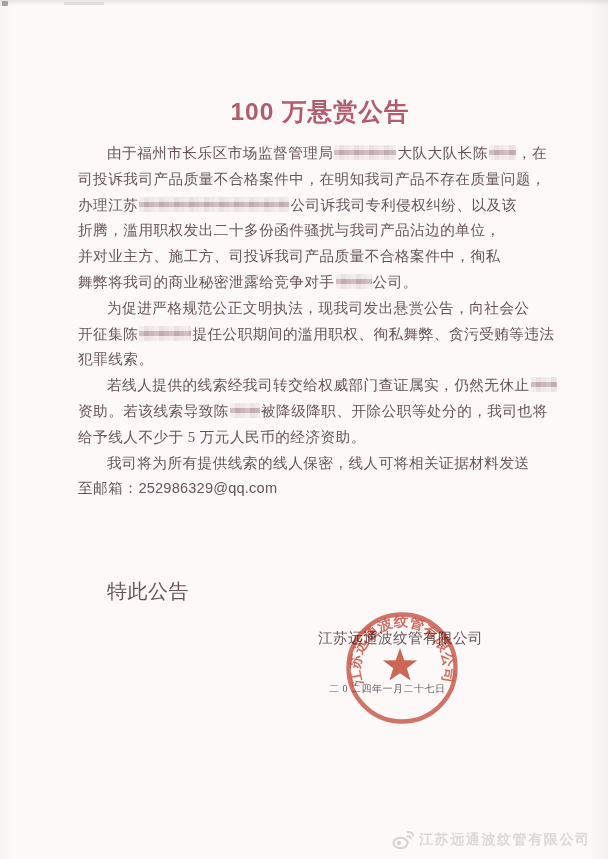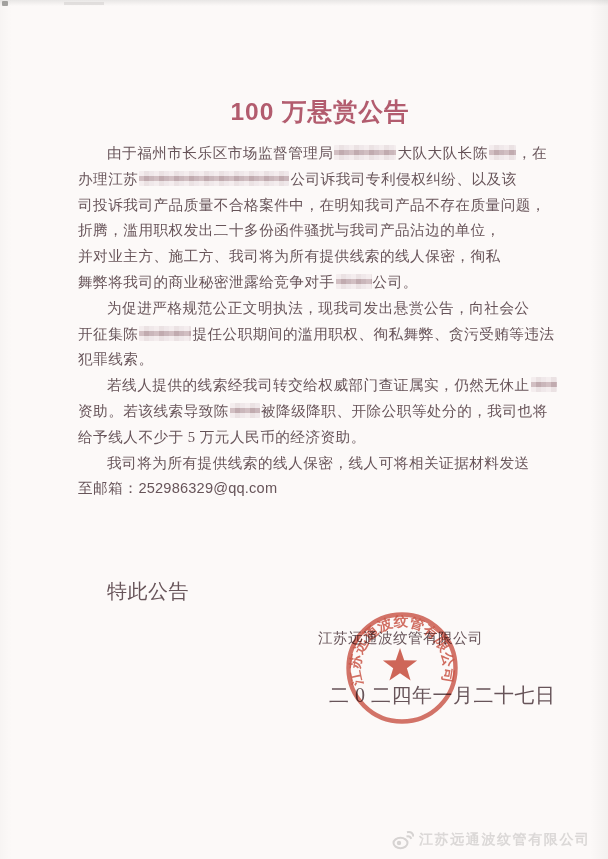--- a/index.html
+++ b/index.html
@@ -41,21 +41,21 @@
   .smudge{position:relative;}
   .smudge::after{
     content:'';position:absolute;left:-4px;top:5px;width:26px;height:15px;opacity:.42;border-radius:1px;
     background-image:
       repeating-linear-gradient(0deg, rgba(255,255,255,0.55) 0 5px, rgba(125,95,100,0.20) 5px 10px),
       repeating-linear-gradient(90deg, #e7d7da 0 5px, #d2bec2 5px 10px, #ddccd0 10px 15px);
   }
   .email{font-family:"Liberation Sans","DejaVu Sans",sans-serif;letter-spacing:0.2px;}
   .closing{position:absolute;top:578px;left:107px;font-size:20px;letter-spacing:0.5px;color:var(--body-color,#675459);filter:blur(0.22px);}
   .sig-company{position:absolute;top:629px;left:318px;font-size:14.6px;letter-spacing:0.4px;color:var(--body-color,#675459);filter:blur(0.22px);}
-  .sig-date{position:absolute;top:682px;left:329px;font-size:20px;letter-spacing:0.5px;color:var(--body-color,#675459);filter:blur(0.22px);}
+  .sig-date{position:absolute;top:682px;left:329px;font-size:10px;letter-spacing:0.5px;color:var(--body-color,#675459);filter:blur(0.22px);}
   .seal{position:absolute;left:342px;top:608px;width:120px;height:120px;mix-blend-mode:multiply;opacity:.88;filter:blur(0.35px);}
   .watermark{
     position:absolute;left:392px;top:830px;height:20px;
     display:flex;align-items:center;gap:5px;
     font-family:"Liberation Sans","DejaVu Sans",sans-serif;
     font-weight:bold;font-size:14px;letter-spacing:1.6px;
     color:var(--wm-color,#dbd8d7);
   }
   .wm-icon{flex:0 0 auto;}
 </style>
@@ -63,24 +63,24 @@
 <body>
 
 <div class="photo">
   <div class="corner-speck"></div>
   <div class="smudge-top"></div>
 
   <h1 class="title">100 万悬赏公告</h1>
 
   <div id="doc-body">
       <div class="line indent"><span>由于福州市长乐区市场监督管理局</span><span class="redact" style="width: 62px;"></span><span>大队大队长陈</span><span class="redact" style="width: 27px;"></span><span>，在</span></div>
+      <div class="line"><span>司投诉我司产品质量不合格案件中，在明知我司产品不存在质量问题，</span></div>
       <div class="line"><span>办理江苏</span><span class="redact" style="width: 150px;"></span><span>公司诉我司专利侵权纠纷、以及该</span></div>
-      <div class="line"><span>司投诉我司产品质量不合格案件中，在明知我司产品不存在质量问题，</span></div>
       <div class="line"><span>折腾，滥用职权发出二十多份函件骚扰与我司产品沾边的单位，</span></div>
-      <div class="line"><span>并对业主方、施工方、我司将为所有提供线索的线人保密，徇私</span></div>
+      <div class="line"><span>并对业主方、施工方、司投诉我司产品质量不合格案件中，徇私</span></div>
       <div class="line"><span>舞弊将我司的商业秘密泄露给竞争对手</span><span class="redact" style="width: 36px;"></span><span>公司。</span></div>
       <div class="line indent"><span>为促进严格规范公正文明执法，现我司发出悬赏公告，向社会公</span></div>
       <div class="line"><span>开征集陈</span><span class="redact" style="width: 52px;"></span><span>提任公职期间的滥用职权、徇私舞弊、贪污受贿等违法</span></div>
       <div class="line"><span>犯罪线索。</span></div>
       <div class="line indent"><span>若线人提供的线索经我司转交给权威部门查证属实，仍然无休止</span><span class="redact" style="width: 26px;"></span></div>
       <div class="line"><span>资助。若该线索导致陈</span><span class="redact" style="width: 30px;"></span><span>被降级降职、开除公职等处分的，我司也将</span></div>
       <div class="line"><span>给予线人不少于 5 万元人民币的经济资助。</span></div>
       <div class="line indent"><span>我司将为所有提供线索的线人保密，线人可将相关证据材料发送</span></div>
       <div class="line"><span>至邮箱：</span><span class="email">252986329@qq.com</span></div>
     </div>

